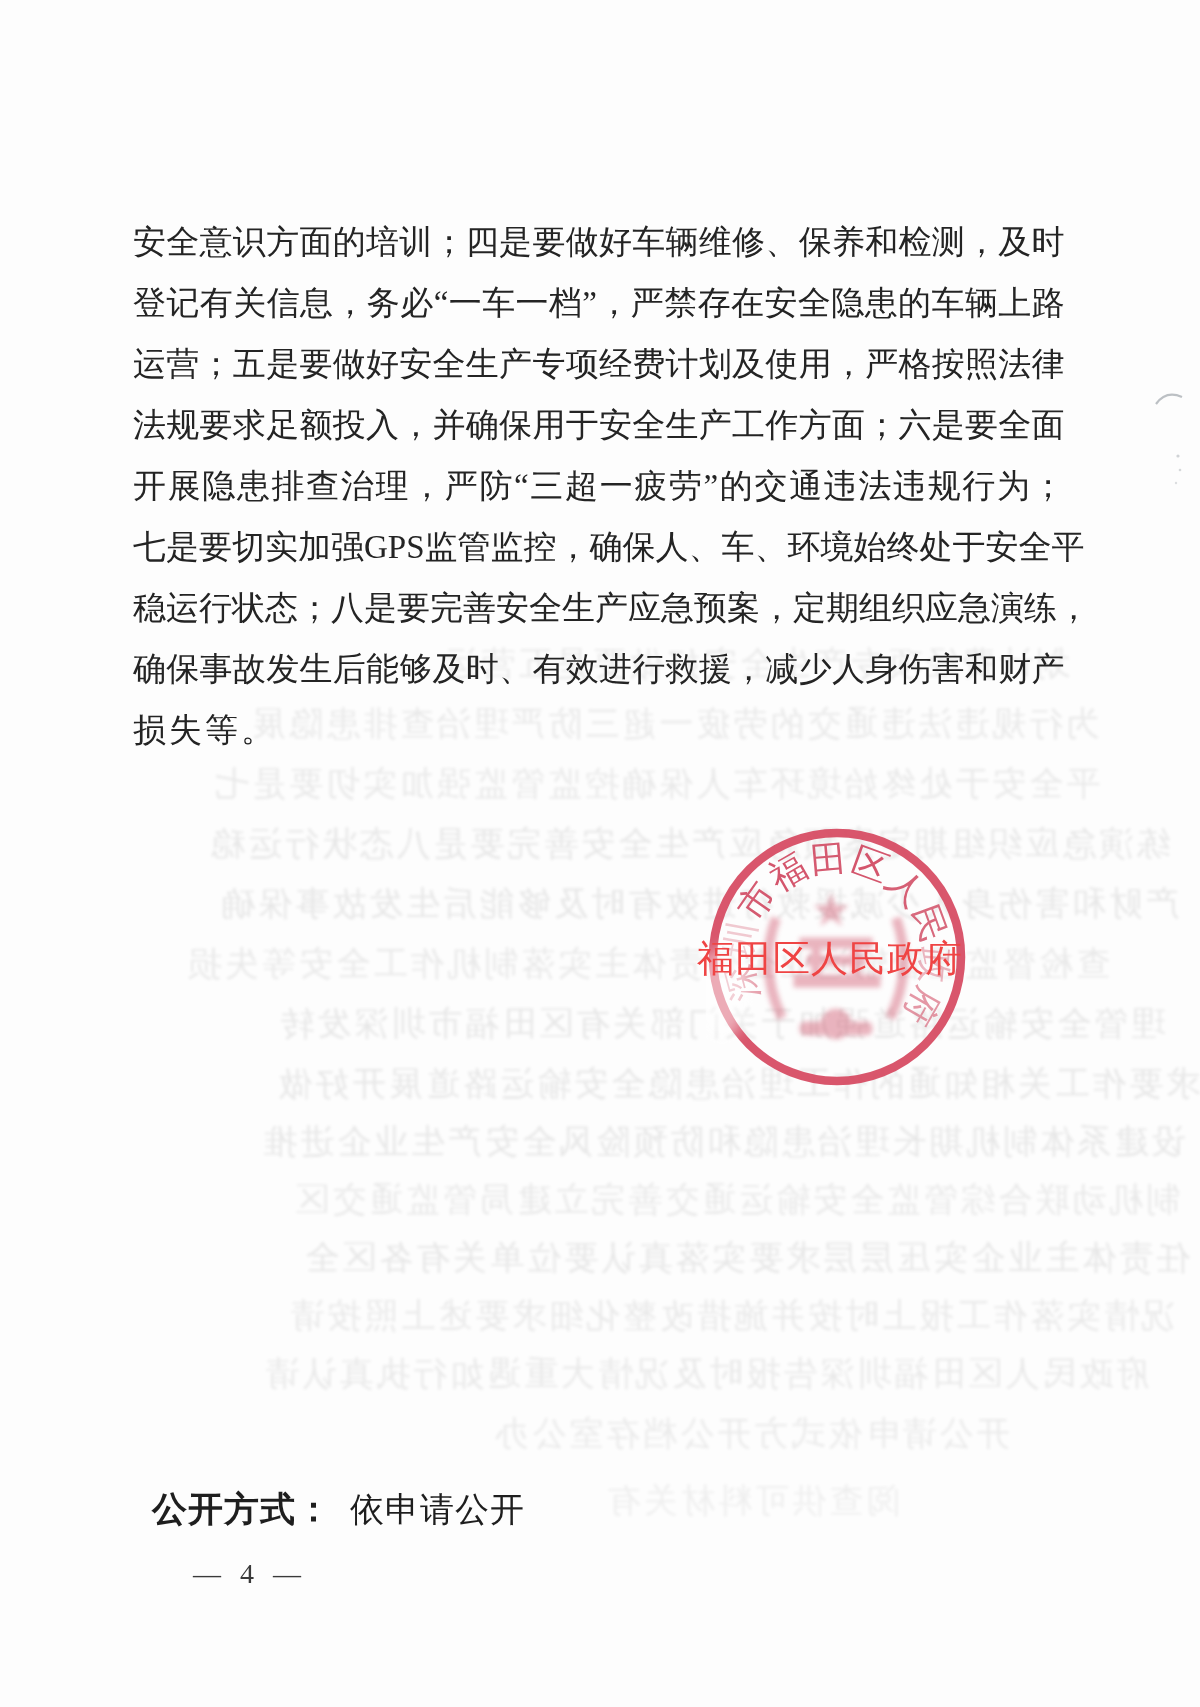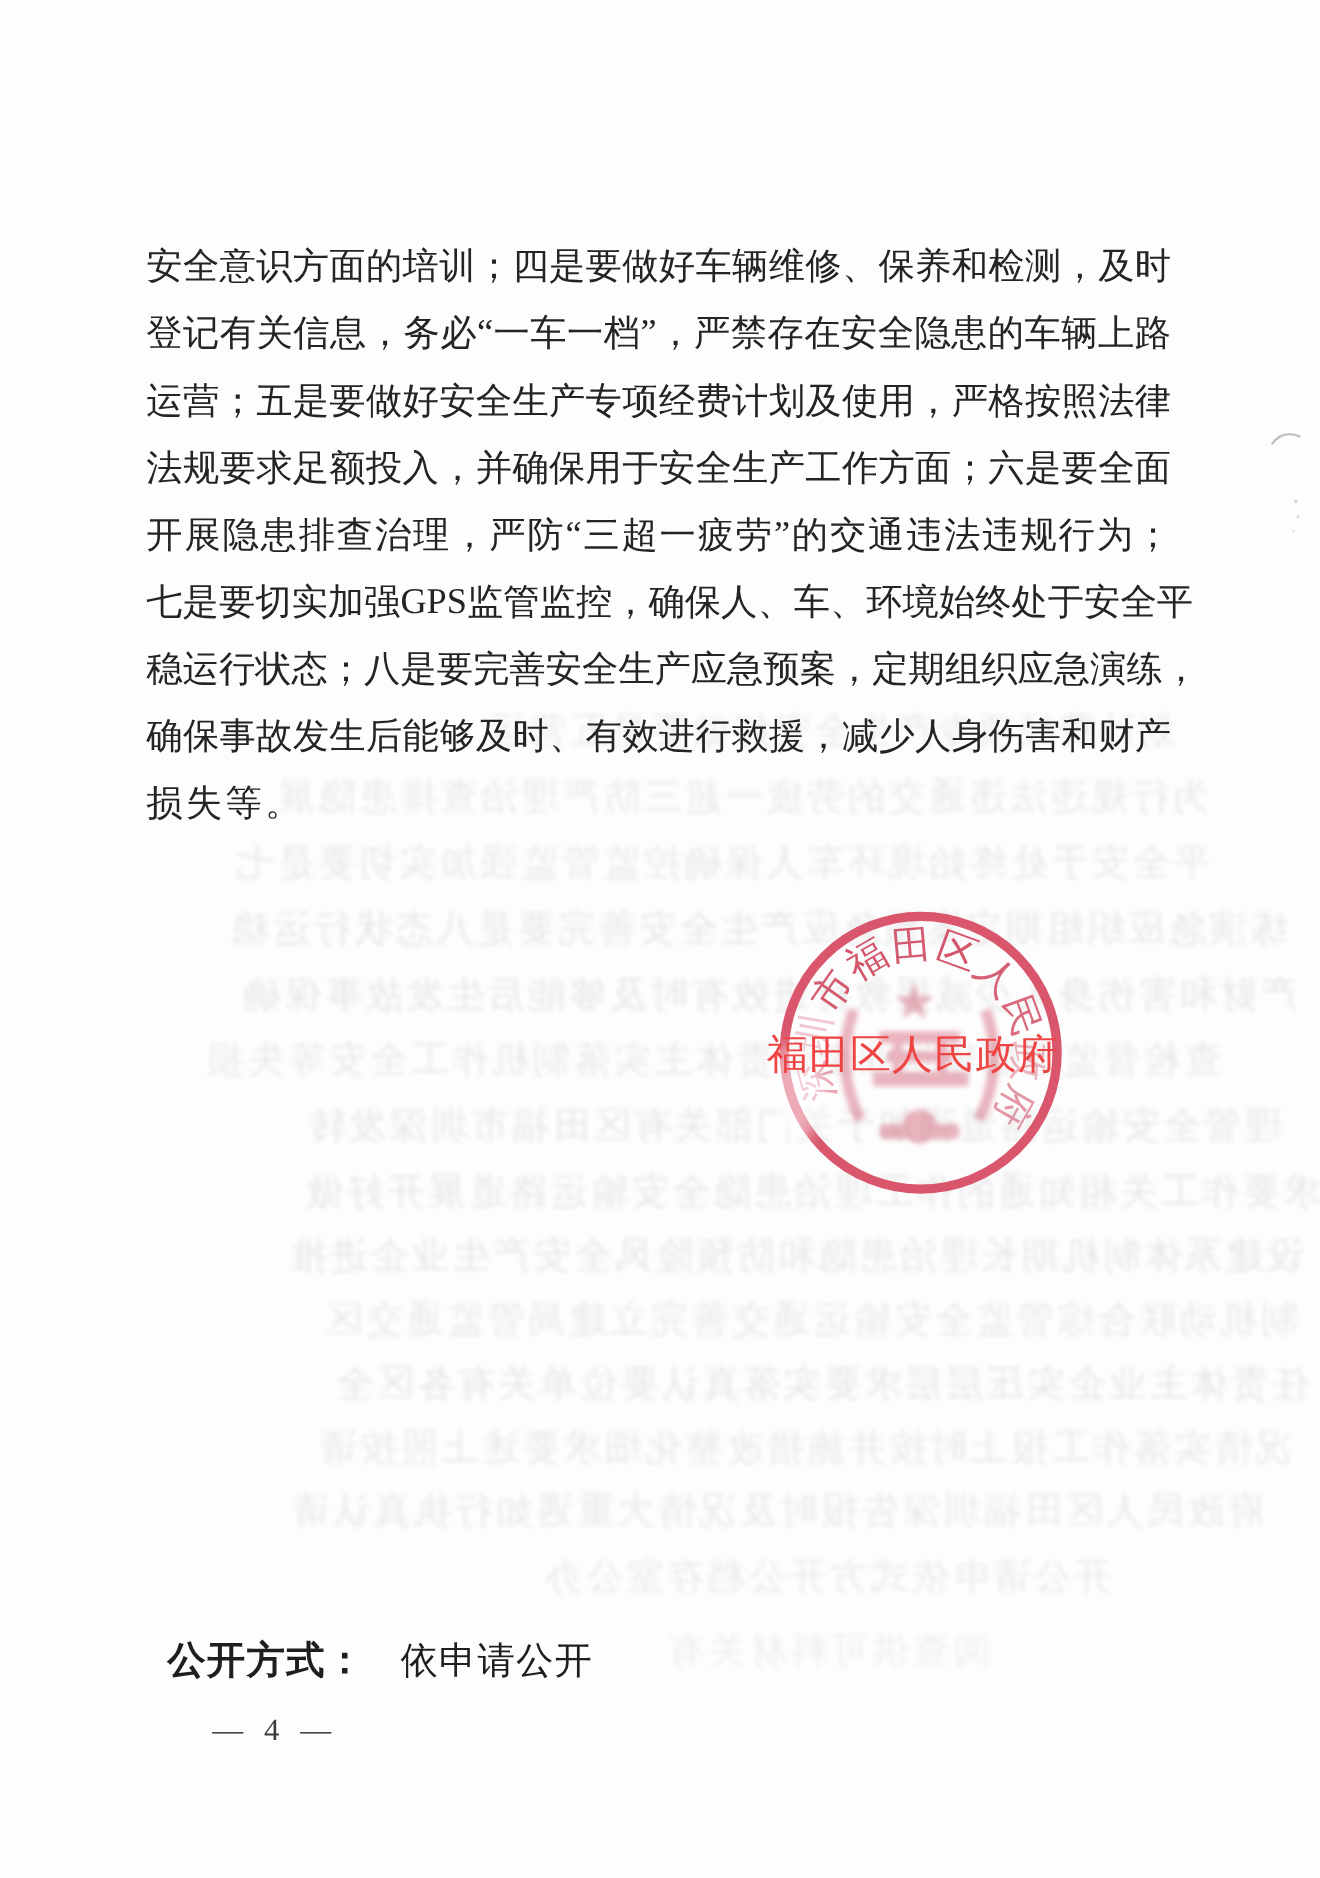--- a/index.html
+++ b/index.html
@@ -41,21 +41,21 @@
 
   
   #footer-line {
     position:absolute; left:152px; top:1487px; height:46px;
     display:flex; align-items:flex-end; color:#1e1e1e;
   }
   #footer-label {
     font-family:"Liberation Sans","DejaVu Sans",sans-serif;
     font-weight:700; font-size:35px; letter-spacing:1px;
   }
-  #footer-value { font-size:34px; letter-spacing:1px; margin-left:32px; }
+  #footer-value { font-size:34px; letter-spacing:1px; margin-left:18px; }
 
   
   #page-number {
     position:absolute; left:160px; top:1558px; width:180px; text-align:center;
     font-size:28px; letter-spacing:6px; color:#3a3a3a;
   }
 
   
   #artifact { position:absolute; left:1140px; top:380px; }
 </style>

